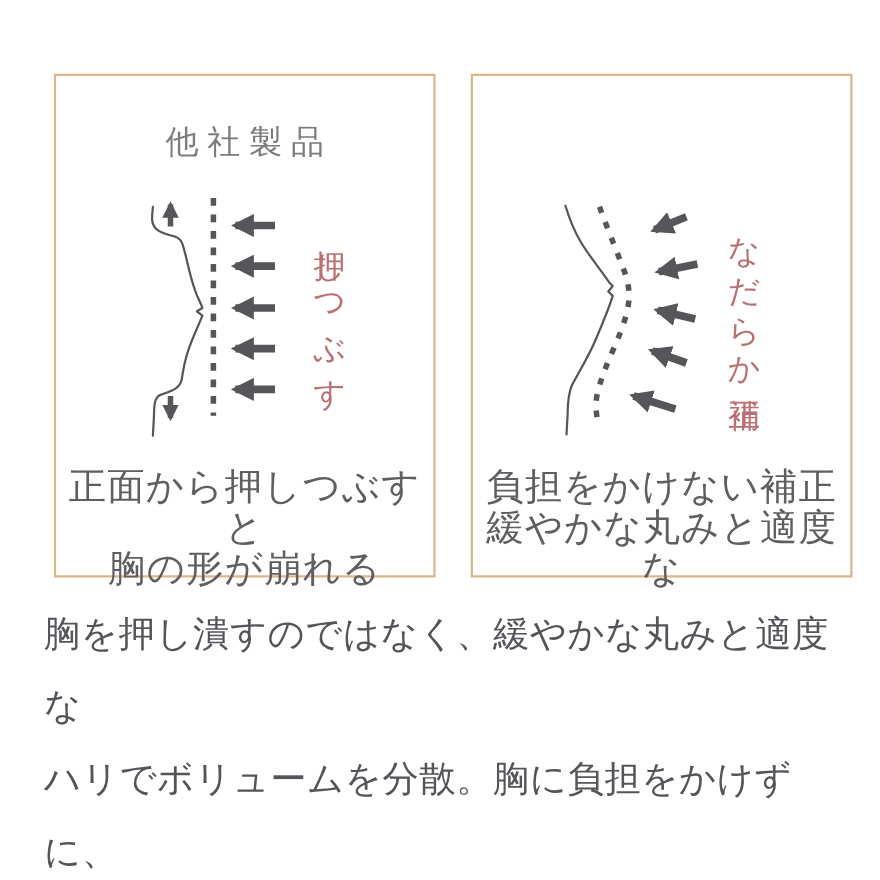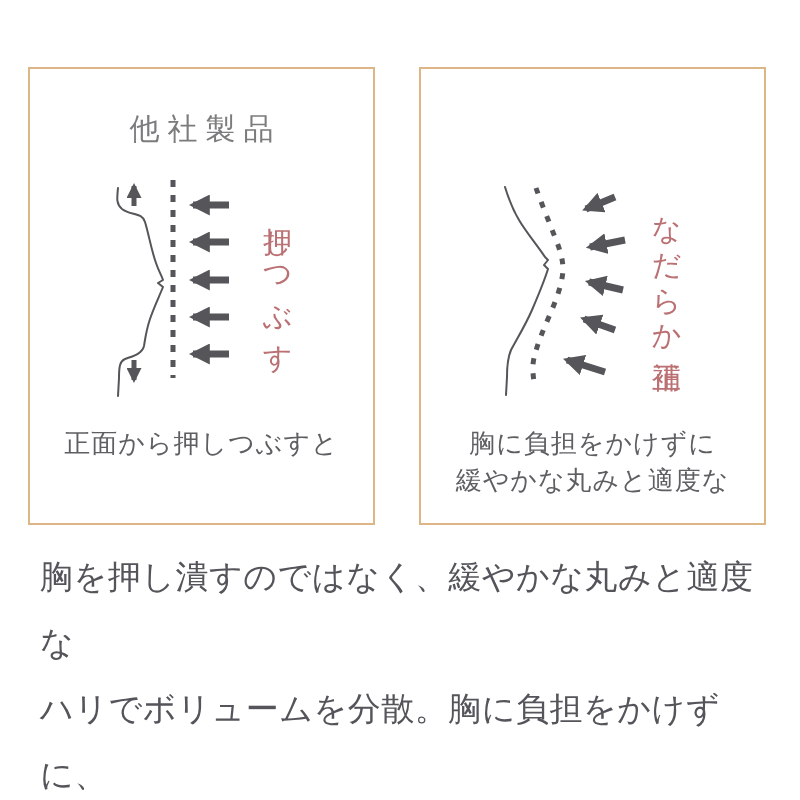--- a/index.html
+++ b/index.html
@@ -15,23 +15,23 @@
   html,body{background:var(--color-background);}
   .page{
     position:relative;
     width:800px;height:800px;
     background:var(--color-background);
     font-family:"Liberation Sans",sans-serif;
     overflow:hidden;
   }
   .panels{
     position:absolute;
-    left:28px;top:67px;
+    left:49px;top:67px;
     display:flex;
-    gap:44px;
+    gap:32px;
     align-items:flex-end;
   }
   .panel{
     position:relative;
     width:347px;height:458px;
     border:2px solid var(--color-panel-border);
     background:var(--color-background);
   }
   .panel-title{
     position:absolute;
@@ -79,21 +79,21 @@
     font-size:29px;
     letter-spacing:5px;
     color:var(--color-accent-red);
   }
   .vertical-label.left-panel-label{left:228px;top:136px;}
   .vertical-label.right-panel-label{left:226px;top:126px;letter-spacing:3px;}
   .panel-caption{
     position:absolute;
     top:356px;left:0;width:100%;
     text-align:center;
-    font-size:26px;
+    font-size:34px;
     line-height:37px;
     color:var(--color-caption-gray);
     letter-spacing:1px;
   }
   .footer-paragraph{
     position:absolute;
     left:40px;top:544px;
     width:730px;
     font-family:"Liberation Serif",serif;
     font-size:33px;
@@ -131,20 +131,21 @@
         <line class="stroke-arrow-thick" x1="199" y1="173" x2="163" y2="173" marker-end="url(#ahL)"></line>
         <line class="stroke-arrow-thick" x1="199" y1="211" x2="163" y2="211" marker-end="url(#ahL)"></line>
         <line class="stroke-arrow-thick" x1="199" y1="248" x2="163" y2="248" marker-end="url(#ahL)"></line>
         <line class="stroke-arrow-thick" x1="199" y1="285" x2="163" y2="285" marker-end="url(#ahL)"></line>
       </svg>
 
       <div class="vertical-label left-panel-label">押しつぶす</div>
 
       <p class="panel-caption">
         <span>正面から押しつぶすと</span><br>
+        <span>胸の形が崩れる</span>
       </p>
     </section>
 
     <section class="panel">
 
       <svg class="diagram-svg" viewBox="0 0 347 458">
         <defs>
           <marker id="ahR" viewBox="0 0 10 10" refX="8" refY="5" markerWidth="3.0" markerHeight="3.0" orient="auto">
             <path class="marker-head" d="M0,0 L10,5 L0,10 z"></path>
           </marker>
@@ -157,21 +158,21 @@
         <line class="stroke-arrow-thick" x1="194" y1="128" x2="165" y2="140" marker-end="url(#ahR)"></line>
         <line class="stroke-arrow-thick" x1="204" y1="171" x2="169" y2="178" marker-end="url(#ahR)"></line>
         <line class="stroke-arrow-thick" x1="202" y1="221" x2="168" y2="213" marker-end="url(#ahR)"></line>
         <line class="stroke-arrow-thick" x1="194" y1="261" x2="163" y2="250" marker-end="url(#ahR)"></line>
         <line class="stroke-arrow-thick" x1="184" y1="303" x2="146" y2="291" marker-end="url(#ahR)"></line>
       </svg>
 
       <div class="vertical-label right-panel-label">なだらか補正</div>
 
       <p class="panel-caption">
-        <span>胸に負担をかけずに</span><br>
+        <span>負担をかけない補正</span><br>
         <span>緩やかな丸みと適度な</span>
       </p>
     </section>
 
   </div>
 
   <p class="footer-paragraph">
     <span>胸を押し潰すのではなく、緩やかな丸みと適度な</span><br>
     <span>ハリでボリュームを分散。胸に負担をかけずに、</span><br>
     

